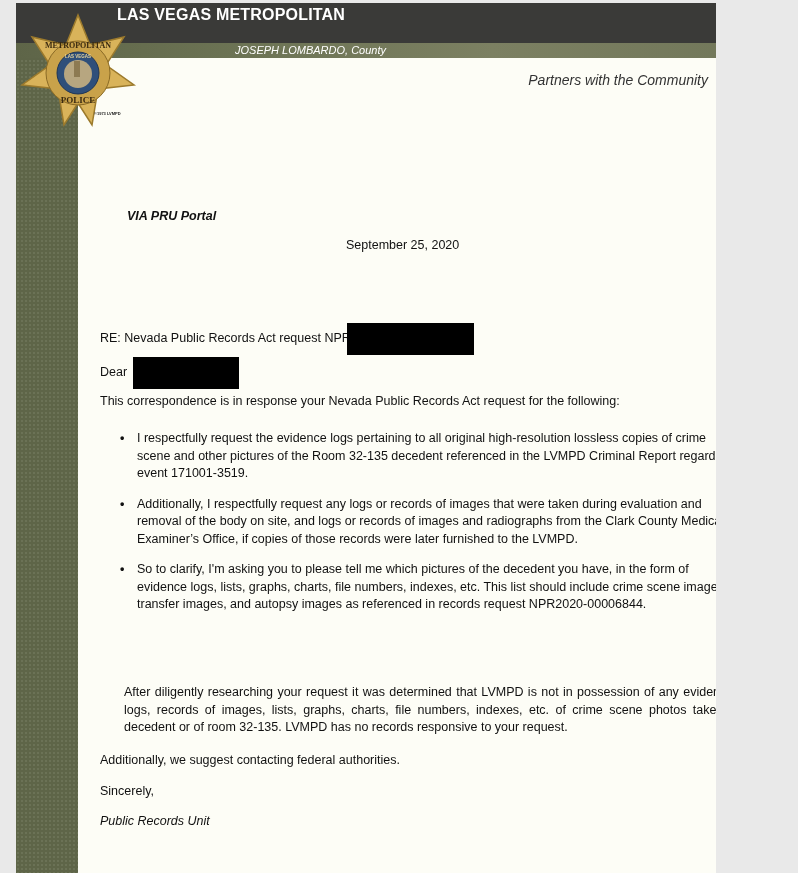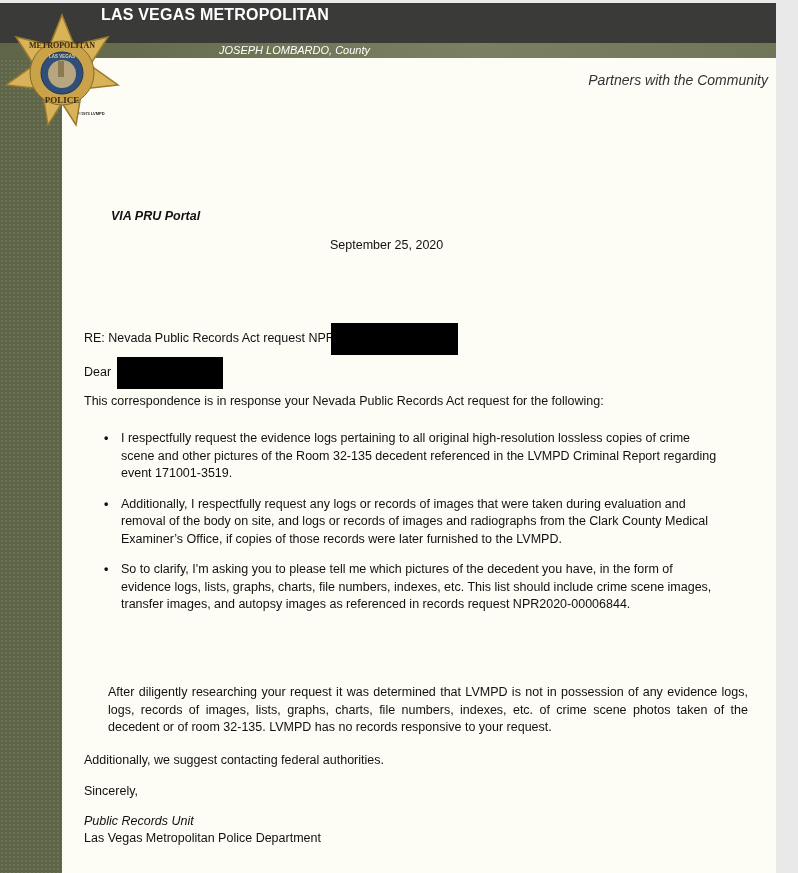--- a/index.html
+++ b/index.html
@@ -1,17 +1,17 @@
 <!DOCTYPE html>
 <html><head>
   <meta charset="utf-8">
   <style>
     html, body { margin:0; padding:0; }
     body { width:798px; height:873px; background:#e9e9e9; position:relative; overflow:hidden; font-family:"Liberation Sans", sans-serif; }
-    .page { position:absolute; left:0; top:3px; width:776px; height:870px; background:#fdfdf6; overflow:hidden; }
+    .page { position:absolute; left:16px; top:3px; width:700px; height:870px; background:#fdfdf6; overflow:hidden; }
     .strip { position:absolute; left:0; top:0; width:62px; height:870px; background:#5e6548; background-image:radial-gradient(#6b7256 1px, transparent 1px); background-size:4px 4px; }
     .topband { position:absolute; left:0; top:0; width:794px; height:40px; background:#3a3a38; }
     .oliveband { position:absolute; left:0; top:40px; width:794px; height:15px; background:linear-gradient(90deg,#5e6548 0%,#6d7455 30%,#7c8062 60%,#6f7558 100%); }
     .org1, .org2 { position:absolute; left:101px; color:#fff; font-weight:bold; font-size:16px; letter-spacing:0.2px; line-height:17px; }
     .org1 { top:3px; }
     .org2 { top:19px; }
     .sheriff { position:absolute; left:219px; top:41px; color:#fff; font-style:italic; font-size:11px; line-height:13px; }
     .motto { position:absolute; right:8px; top:69px; color:#333; font-style:italic; font-size:14px;margin-left:7px; }
     .badge { position:absolute; left:2px; top:10px; width:120px; height:120px; }
     .copyright { position:absolute; left:78px; top:108px; font-size:4px; font-weight:bold; color:#222; }
@@ -71,14 +71,13 @@
   <ul class="reqs">
     <li>I respectfully request the evidence logs pertaining to all original high-resolution lossless copies of crime scene and other pictures of the Room 32-135 decedent referenced in the LVMPD Criminal Report regarding event 171001-3519.</li>
     <li>Additionally, I respectfully request any logs or records of images that were taken during evaluation and removal of the body on site, and logs or records of images and radiographs from the Clark County Medical Examiner’s Office, if copies of those records were later furnished to the LVMPD.</li>
     <li>So to clarify, I'm asking you to please tell me which pictures of the decedent you have, in the form of evidence logs, lists, graphs, charts, file numbers, indexes, etc. This list should include crime scene images, transfer images, and autopsy images as referenced in records request NPR2020-00006844.</li>
   </ul>
 
   <div class="letter finding">After diligently researching your request it was determined that LVMPD is not in possession of any evidence logs, logs, records of images, lists, graphs, charts, file numbers, indexes, etc. of crime scene photos taken of the decedent or of room 32-135.  LVMPD has no records responsive to your request.</div>
   <div class="letter suggest">Additionally, we suggest contacting federal authorities.</div>
   <div class="letter sincerely">Sincerely,</div>
   <div class="letter sig1">Public Records Unit</div>
-  <div class="letter sig2">Las Vegas Metropolitan Police Department</div>
 </div>
 
 </body></html>

